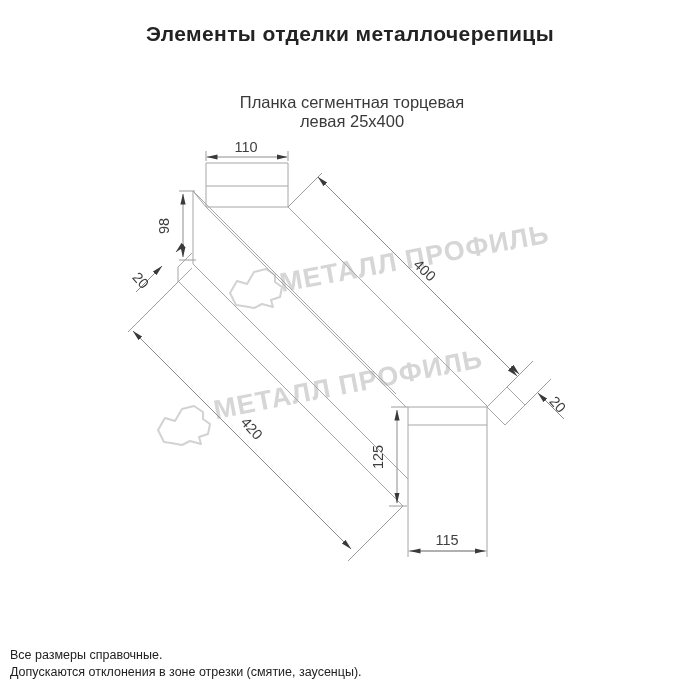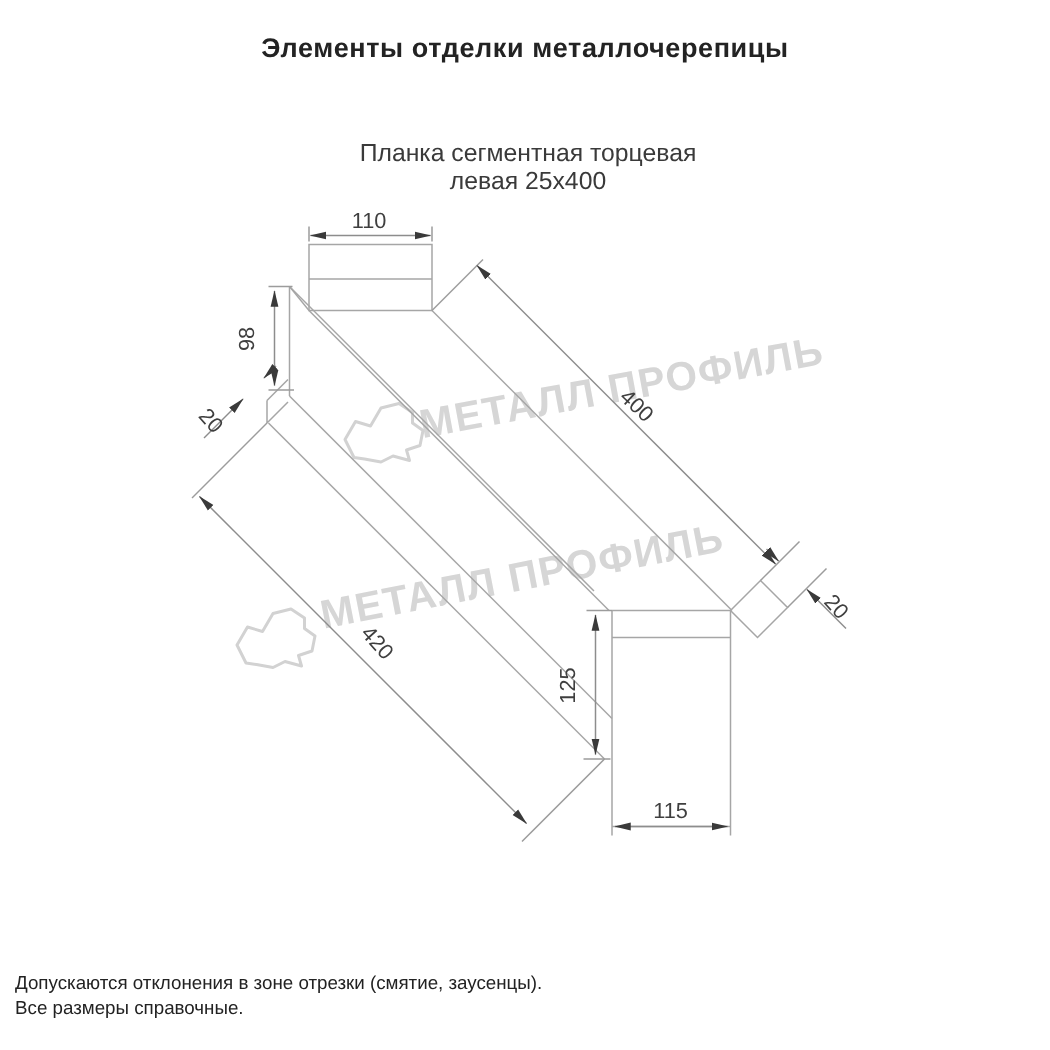--- a/index.html
+++ b/index.html
@@ -2,21 +2,21 @@
 <html><head>
 <meta charset="utf-8">
 <style>
   html,body{margin:0;padding:0;background:#ffffff;}
   #stage{
     position:relative;width:700px;height:700px;background:#ffffff;overflow:hidden;
     font-family:"Liberation Sans", sans-serif;
   }
   .title{
     position:absolute;top:22px;left:0;width:700px;text-align:center;
-    font-size:18px;font-weight:bold;color:#232323;letter-spacing:.4px;
+    font-size:21px;font-weight:bold;color:#232323;letter-spacing:.4px;
   }
   .subtitle{
     position:absolute;top:93px;left:0;width:704px;text-align:center;
     font-size:16.5px;line-height:19px;color:#3a3a3a;
   }
   .watermark{
     position:absolute;white-space:nowrap;font-weight:bold;
     font-size:27px;letter-spacing:1px;color:#d6d6d6;
     transform-origin:left bottom;
   }
@@ -111,17 +111,17 @@
       <text class="dimtext" x="140" y="285" text-anchor="middle" transform="rotate(48 140 281)">20</text>
       <text class="dimtext" x="424" y="275" text-anchor="middle" transform="rotate(43 424 271)">400</text>
       <text class="dimtext" x="251" y="433" text-anchor="middle" transform="rotate(48 251 429)">420</text>
       <text class="dimtext" x="557" y="409" text-anchor="middle" transform="rotate(48 557 405)">20</text>
       <text class="dimtext" x="383" y="457" text-anchor="middle" transform="rotate(-90 383 457)">125</text>
       <text class="dimtext" x="447" y="545" text-anchor="middle">115</text>
     </g>
   </svg>
 
   <div class="notes">
+    <div>Все размеры справочные.</div>
     <div>Допускаются отклонения в зоне отрезки (смятие, заусенцы).</div>
-    <div>Все размеры справочные.</div>
   </div>
 
 </div>
 
 </body></html>

